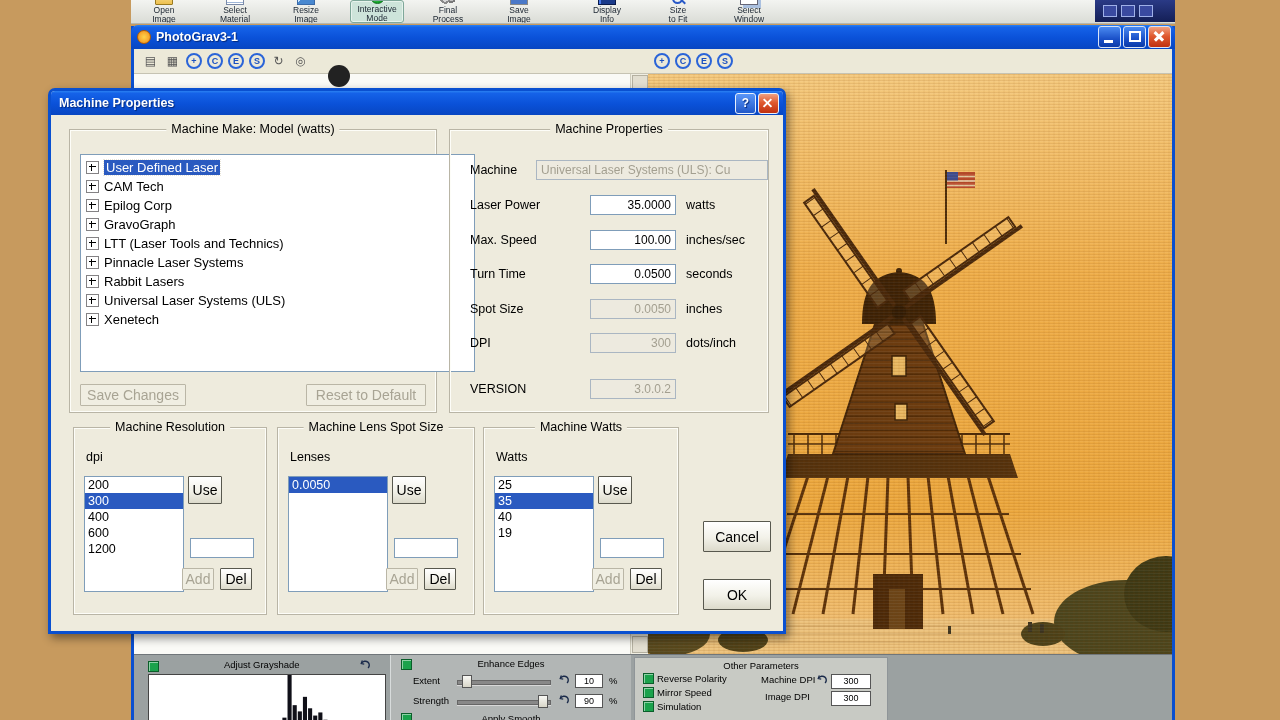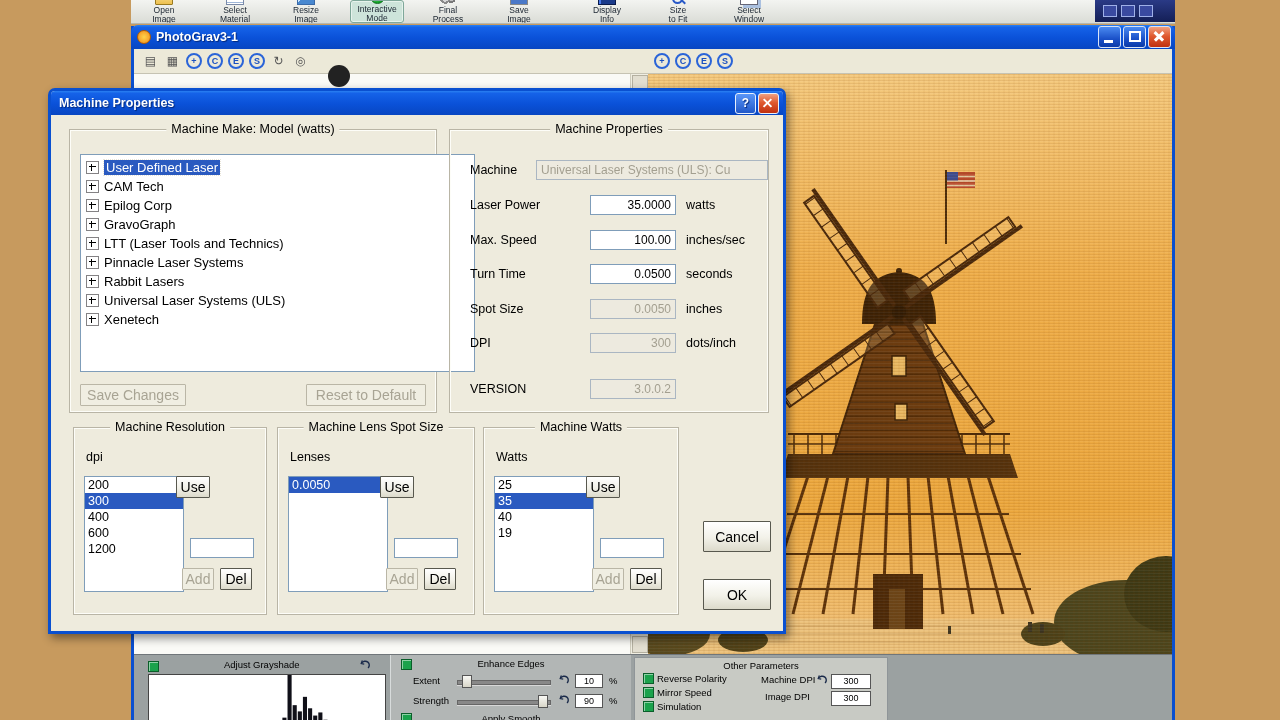--- a/index.html
+++ b/index.html
@@ -132,21 +132,21 @@
   .tbox.dis{background:#edeadf;color:#a39f90;border-color:#aab6c2;}
   .unit{position:absolute;left:228px;top:3px;}
   .lgroup{top:312px;height:186px;}
   .lg0{left:22px;width:192px;}
   .lg1{left:226px;width:196px;}
   .lg2{left:432px;width:194px;}
   .llabel{position:absolute;left:12px;top:22px;}
   .listbox{position:absolute;left:10px;top:48px;width:98px;height:114px;background:#fff;border:1px solid #7f9db9;overflow:hidden;}
   .li{height:16px;line-height:16px;padding:0 3px;font-size:12.5px;}
   .li.sel{background:#2a5ac0;color:#fff;}
-  .use{left:102px;top:48px;width:34px;height:22px;}
+  .use{left:114px;top:48px;width:34px;height:28px;}
   .entry{left:116px;top:110px;width:64px;}
   .add{left:108px;top:140px;width:32px;height:22px;}
   .del{left:146px;top:140px;width:32px;height:22px;}
   .b-cancel{left:652px;top:406px;width:68px;height:31px;}
   .b-ok{left:652px;top:464px;width:68px;height:31px;}
 </style>
 </head>
 <body>
 
 <div class="stage">

